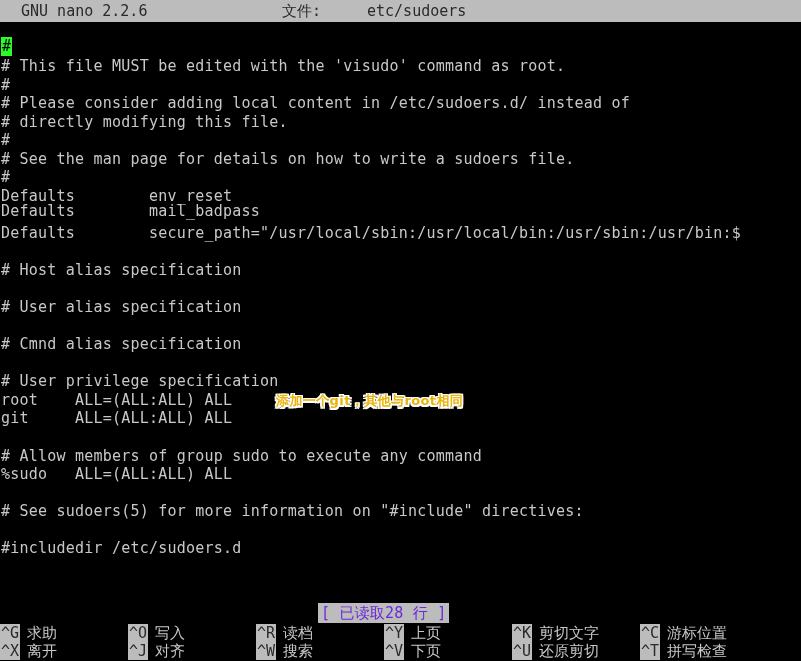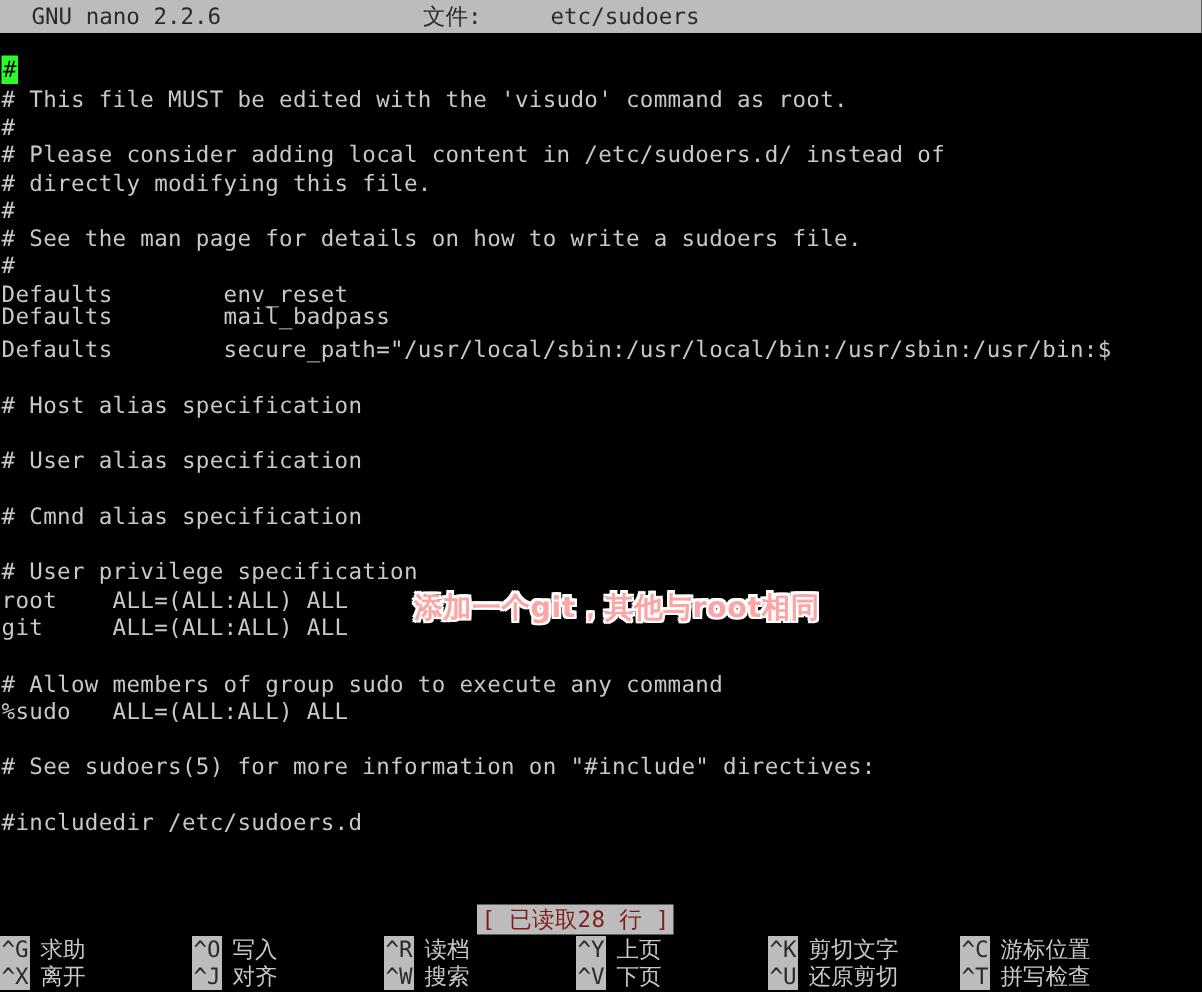--- a/index.html
+++ b/index.html
@@ -82,23 +82,23 @@
     white-space: pre;
     z-index: 5;
   }
 
   
   .annotation {
     position: absolute;
     left: 276px;
     top: 392px;
     font-family: "DejaVu Sans", "Liberation Sans", sans-serif;
-    font-size: 19px;
+    font-size: 13px;
     font-weight: bold;
-    color: #fca5a5;
+    color: #eab308;
     white-space: pre;
     letter-spacing: 0.4px;
     z-index: 10;
     text-shadow:
       -1.5px -1.5px 0 #ffffff,
        1.5px -1.5px 0 #ffffff,
       -1.5px  1.5px 0 #ffffff,
        1.5px  1.5px 0 #ffffff,
       -1.5px  0    0 #ffffff,
        1.5px  0    0 #ffffff,
@@ -107,21 +107,21 @@
   }
 
   
   .statusmsg {
     position: absolute;
     top: 603px;
     left: 318px;
     height: 20px;
     line-height: 20px;
     background: #bcbcbc;
-    color: #7f1d1d;
+    color: #6d28d9;
     font-size: 15px;
     white-space: pre;
     padding: 0 3px;
     letter-spacing: 0.2px;
   }
 
   
   .helpbar {
     position: absolute;
     left: 0;

